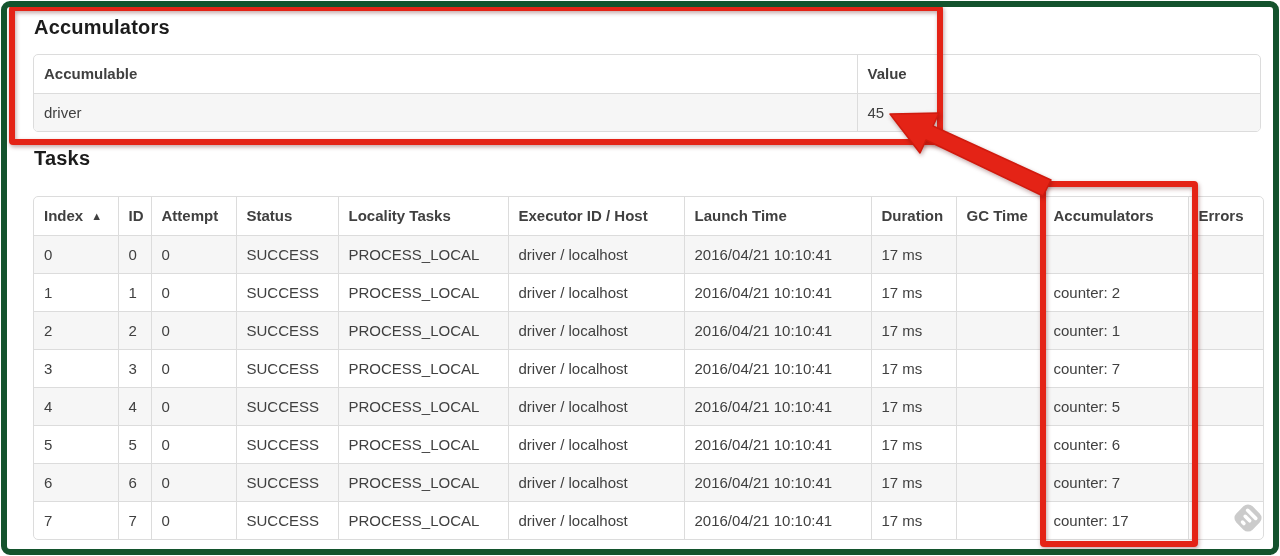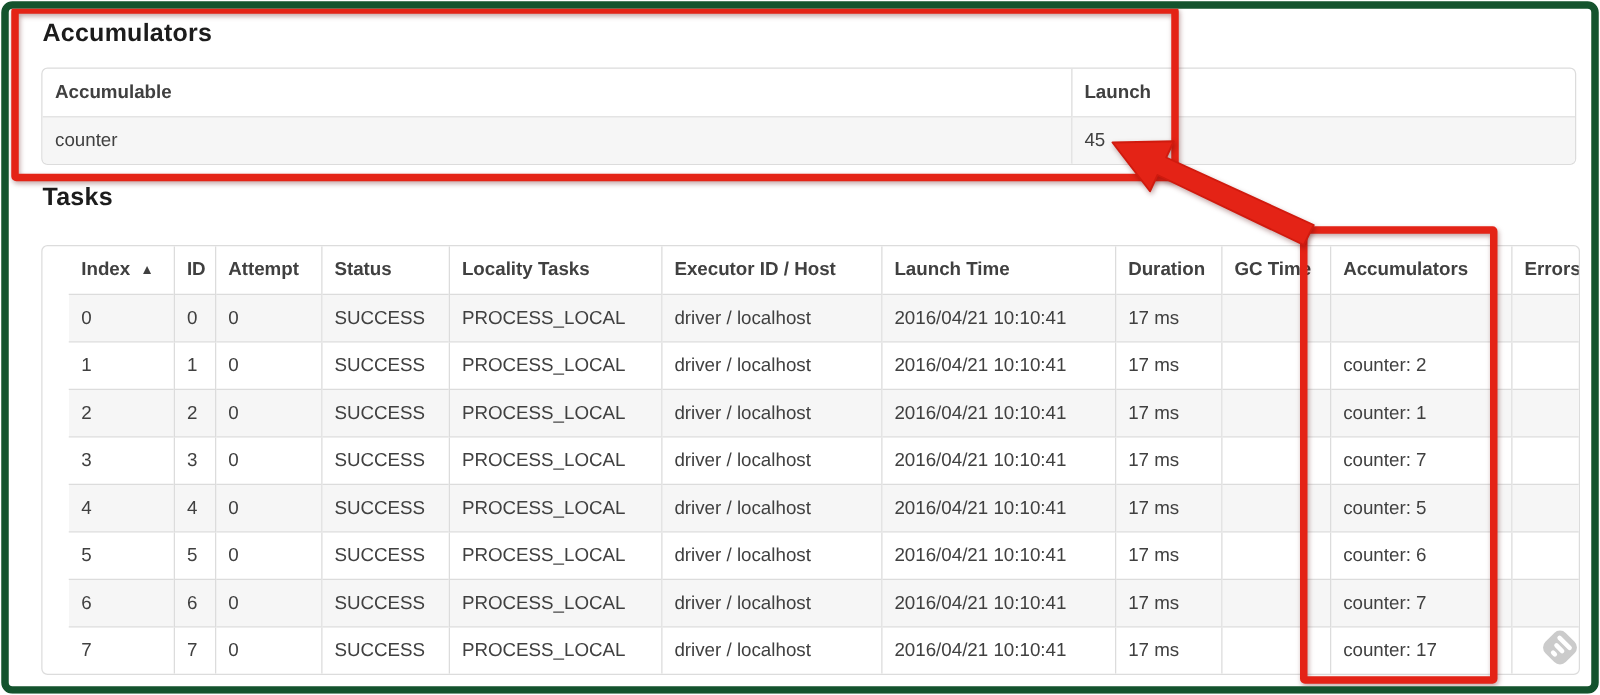--- a/index.html
+++ b/index.html
@@ -29,21 +29,21 @@
 
   .tbl-wrap {
     position: absolute;
     left: 26px;
     border: 1px solid #dcdcdc;
     border-radius: 5px;
     overflow: hidden;
     background: #fff;
   }
   #accumulators-table-wrap { top: 47px; width: 1228px; }
-  #tasks-table-wrap { top: 189px; width: 1231px; padding-left: 21px; }
+  #tasks-table-wrap { top: 189px; width: 1231px; }
 
   table {
     width: 100%;
     border-collapse: collapse;
     table-layout: fixed;
     font-size: 15px;
     color: #404040;
   }
   th, td {
     border-left: 1px solid #dcdcdc;
@@ -93,26 +93,26 @@
 
   <div class="tbl-wrap" id="accumulators-table-wrap">
     <table>
       <colgroup>
         <col style="width:823px">
           <col style="width:405px">
       </colgroup>
       <thead>
           <tr>
             <th>Accumulable</th>
-            <th>Launch</th>
+            <th>Value</th>
           </tr>
         </thead>
       <tbody>
           <tr>
-            <td>counter</td>
+            <td>driver</td>
             <td>45</td>
           </tr>
         </tbody>
     </table>
   </div>
 
   <div class="section-title" id="tasks-title">Tasks</div>
 
   <div class="tbl-wrap" id="tasks-table-wrap">
     <table>

